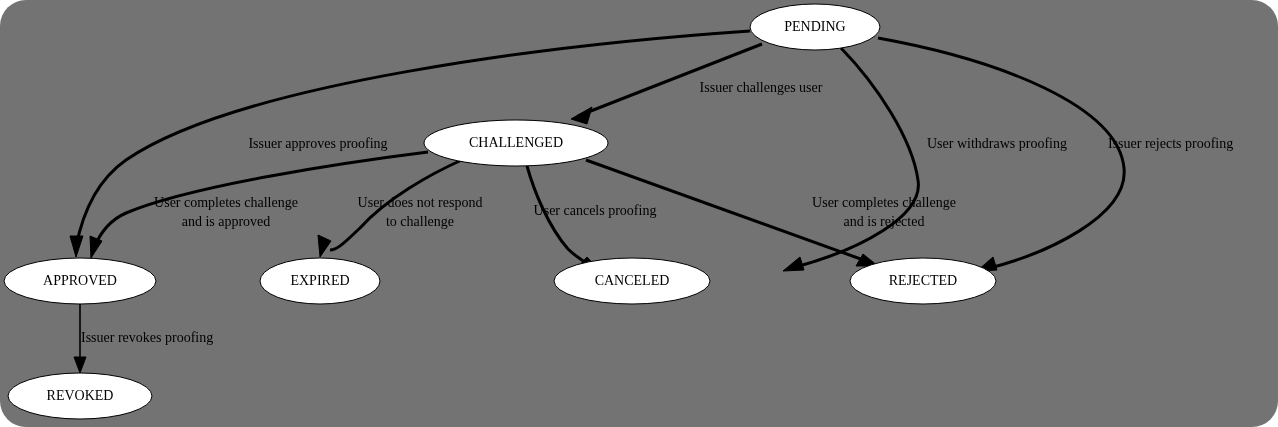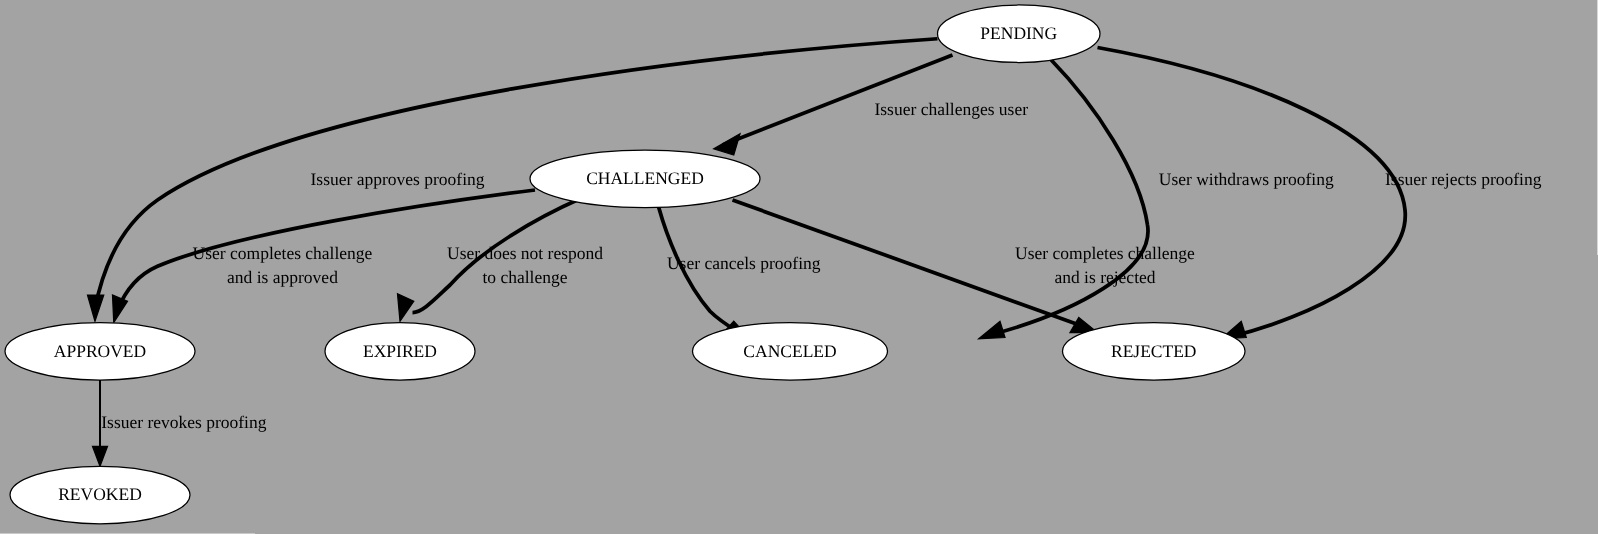--- a/index.html
+++ b/index.html
@@ -9,22 +9,23 @@
     background: #ffffff;
   }
   body {
     font-family: "Liberation Serif", "DejaVu Serif", serif;
     color: #000000;
   }
   #diagram-root {
     position: relative;
     width: 1278px;
     height: 427px;
-    background: #a3a3a3;
+    background: #737373;
     overflow: hidden;
+    border-radius: 26px;
   }
   #graph-svg {
     position: absolute;
     left: 0;
     top: 0;
     width: 1278px;
     height: 427px;
     display: block;
   }
   .node-ellipse {

